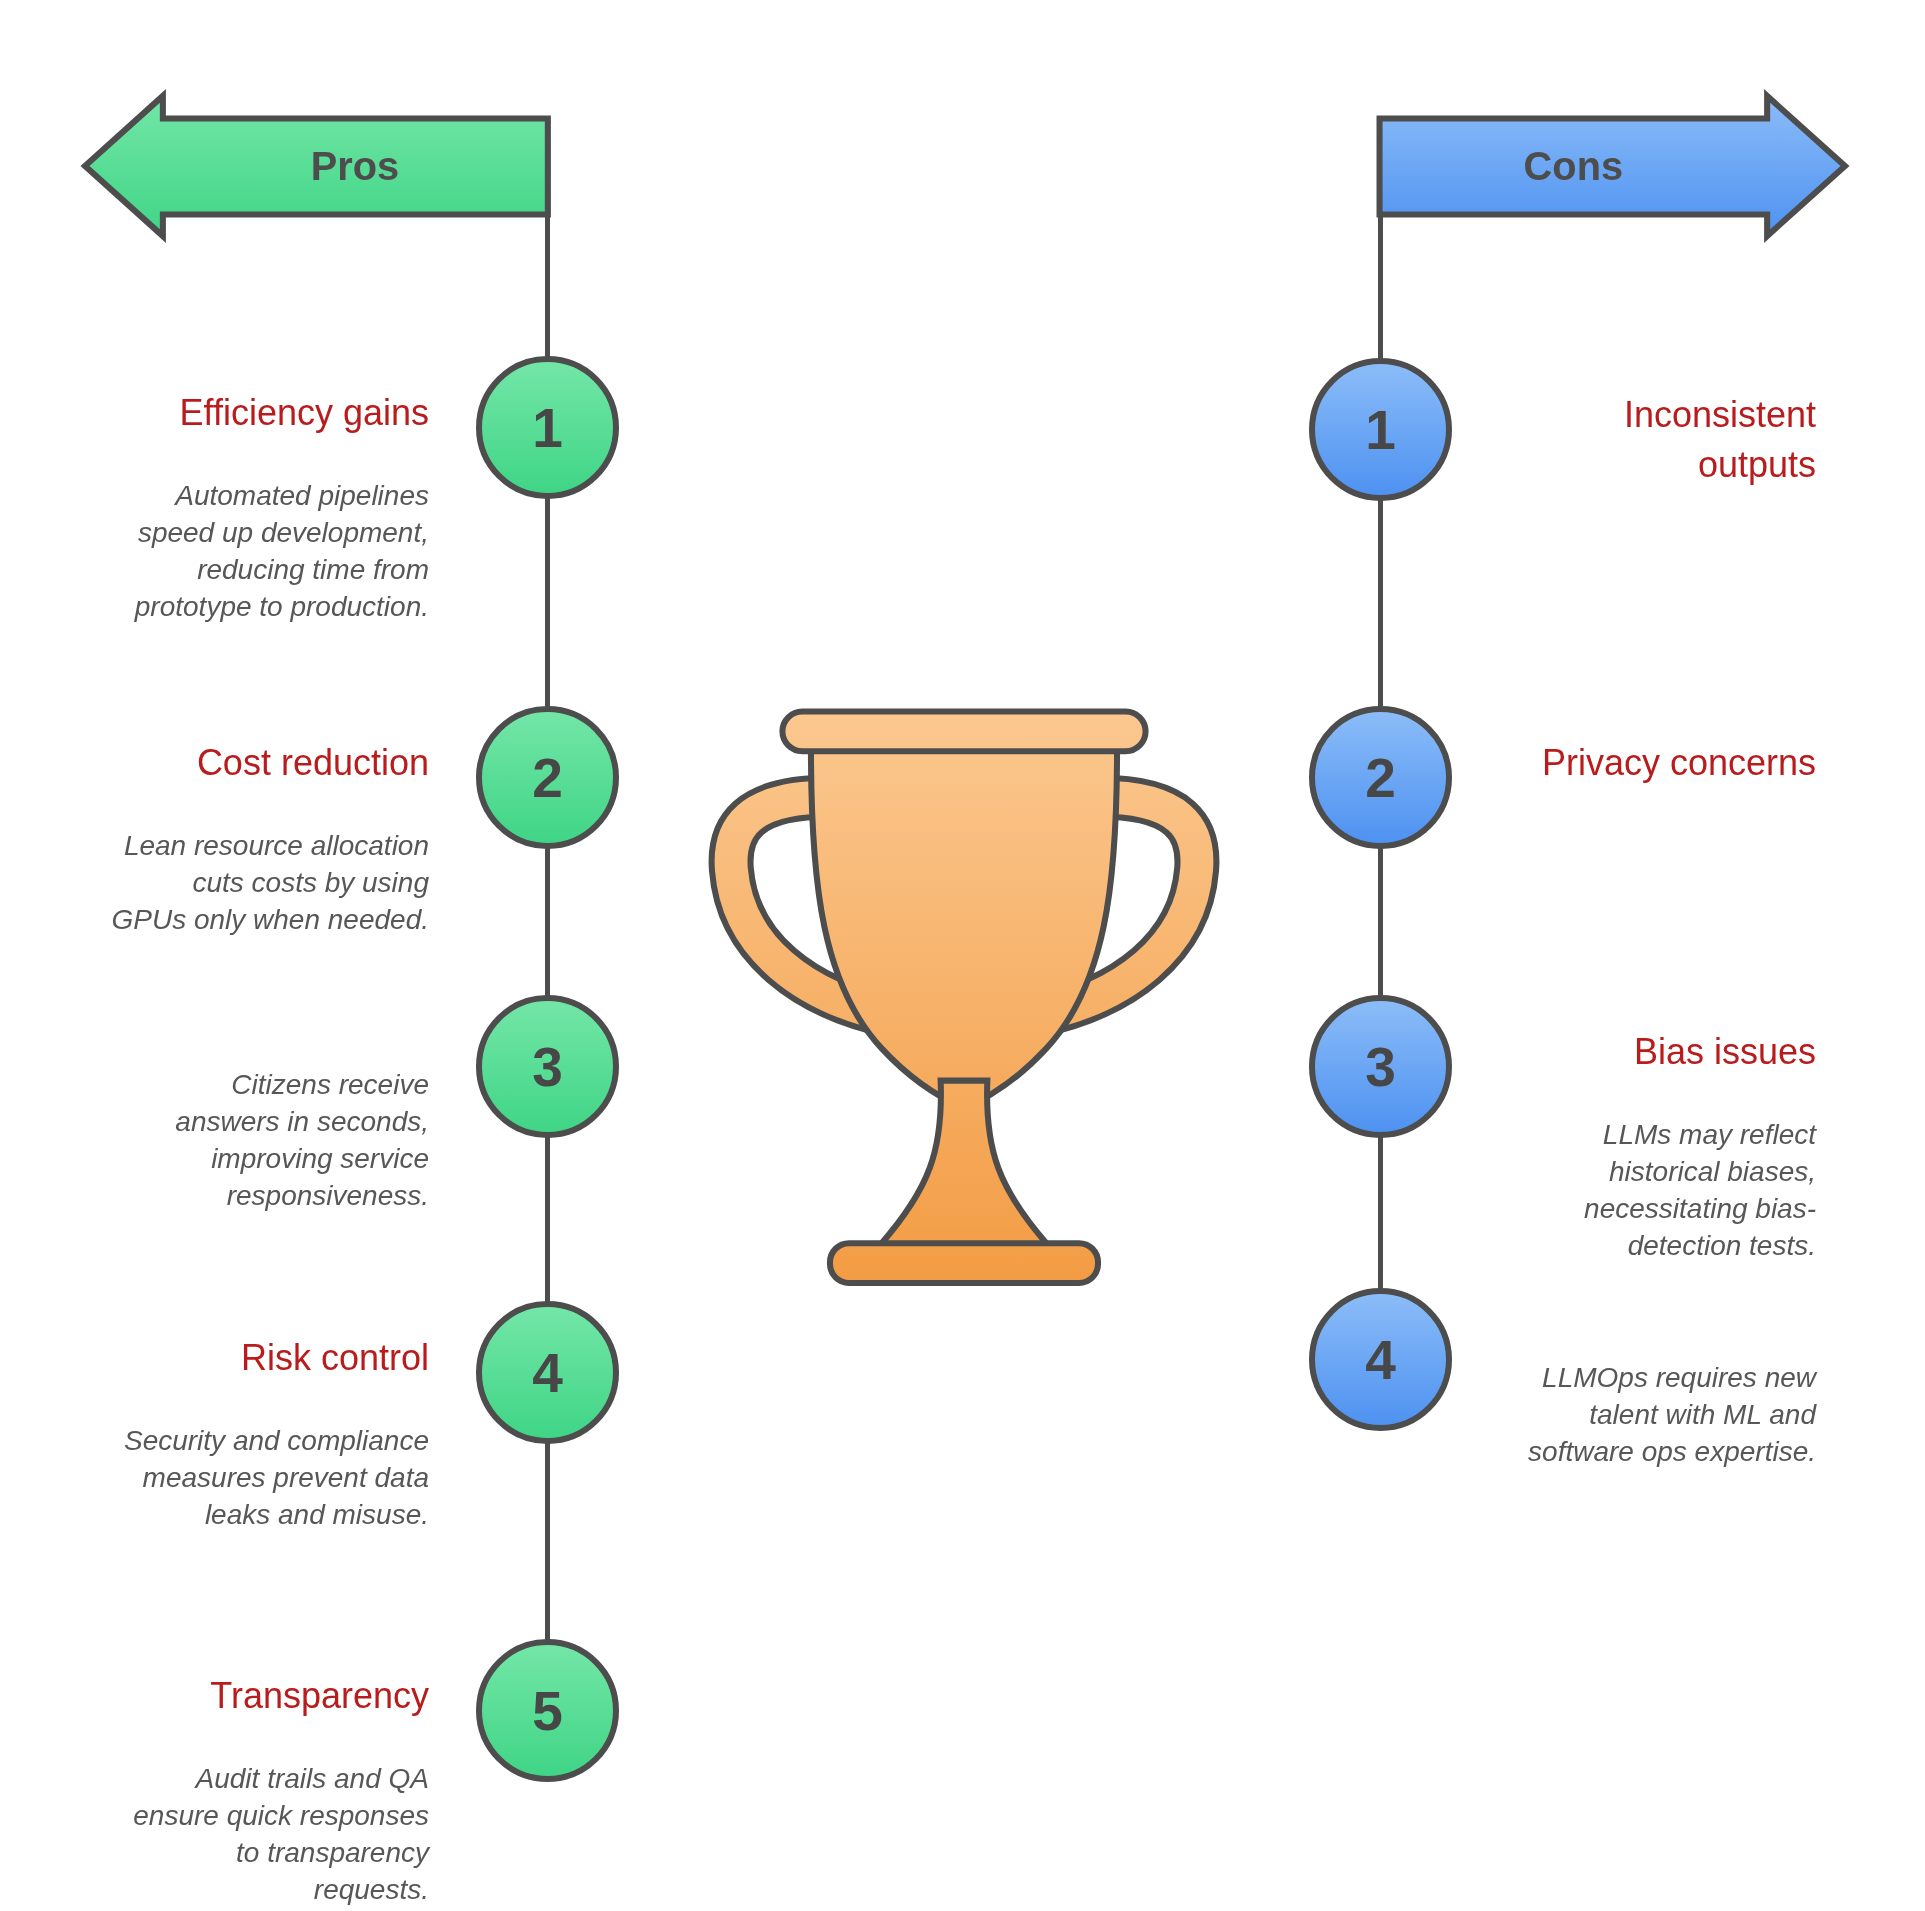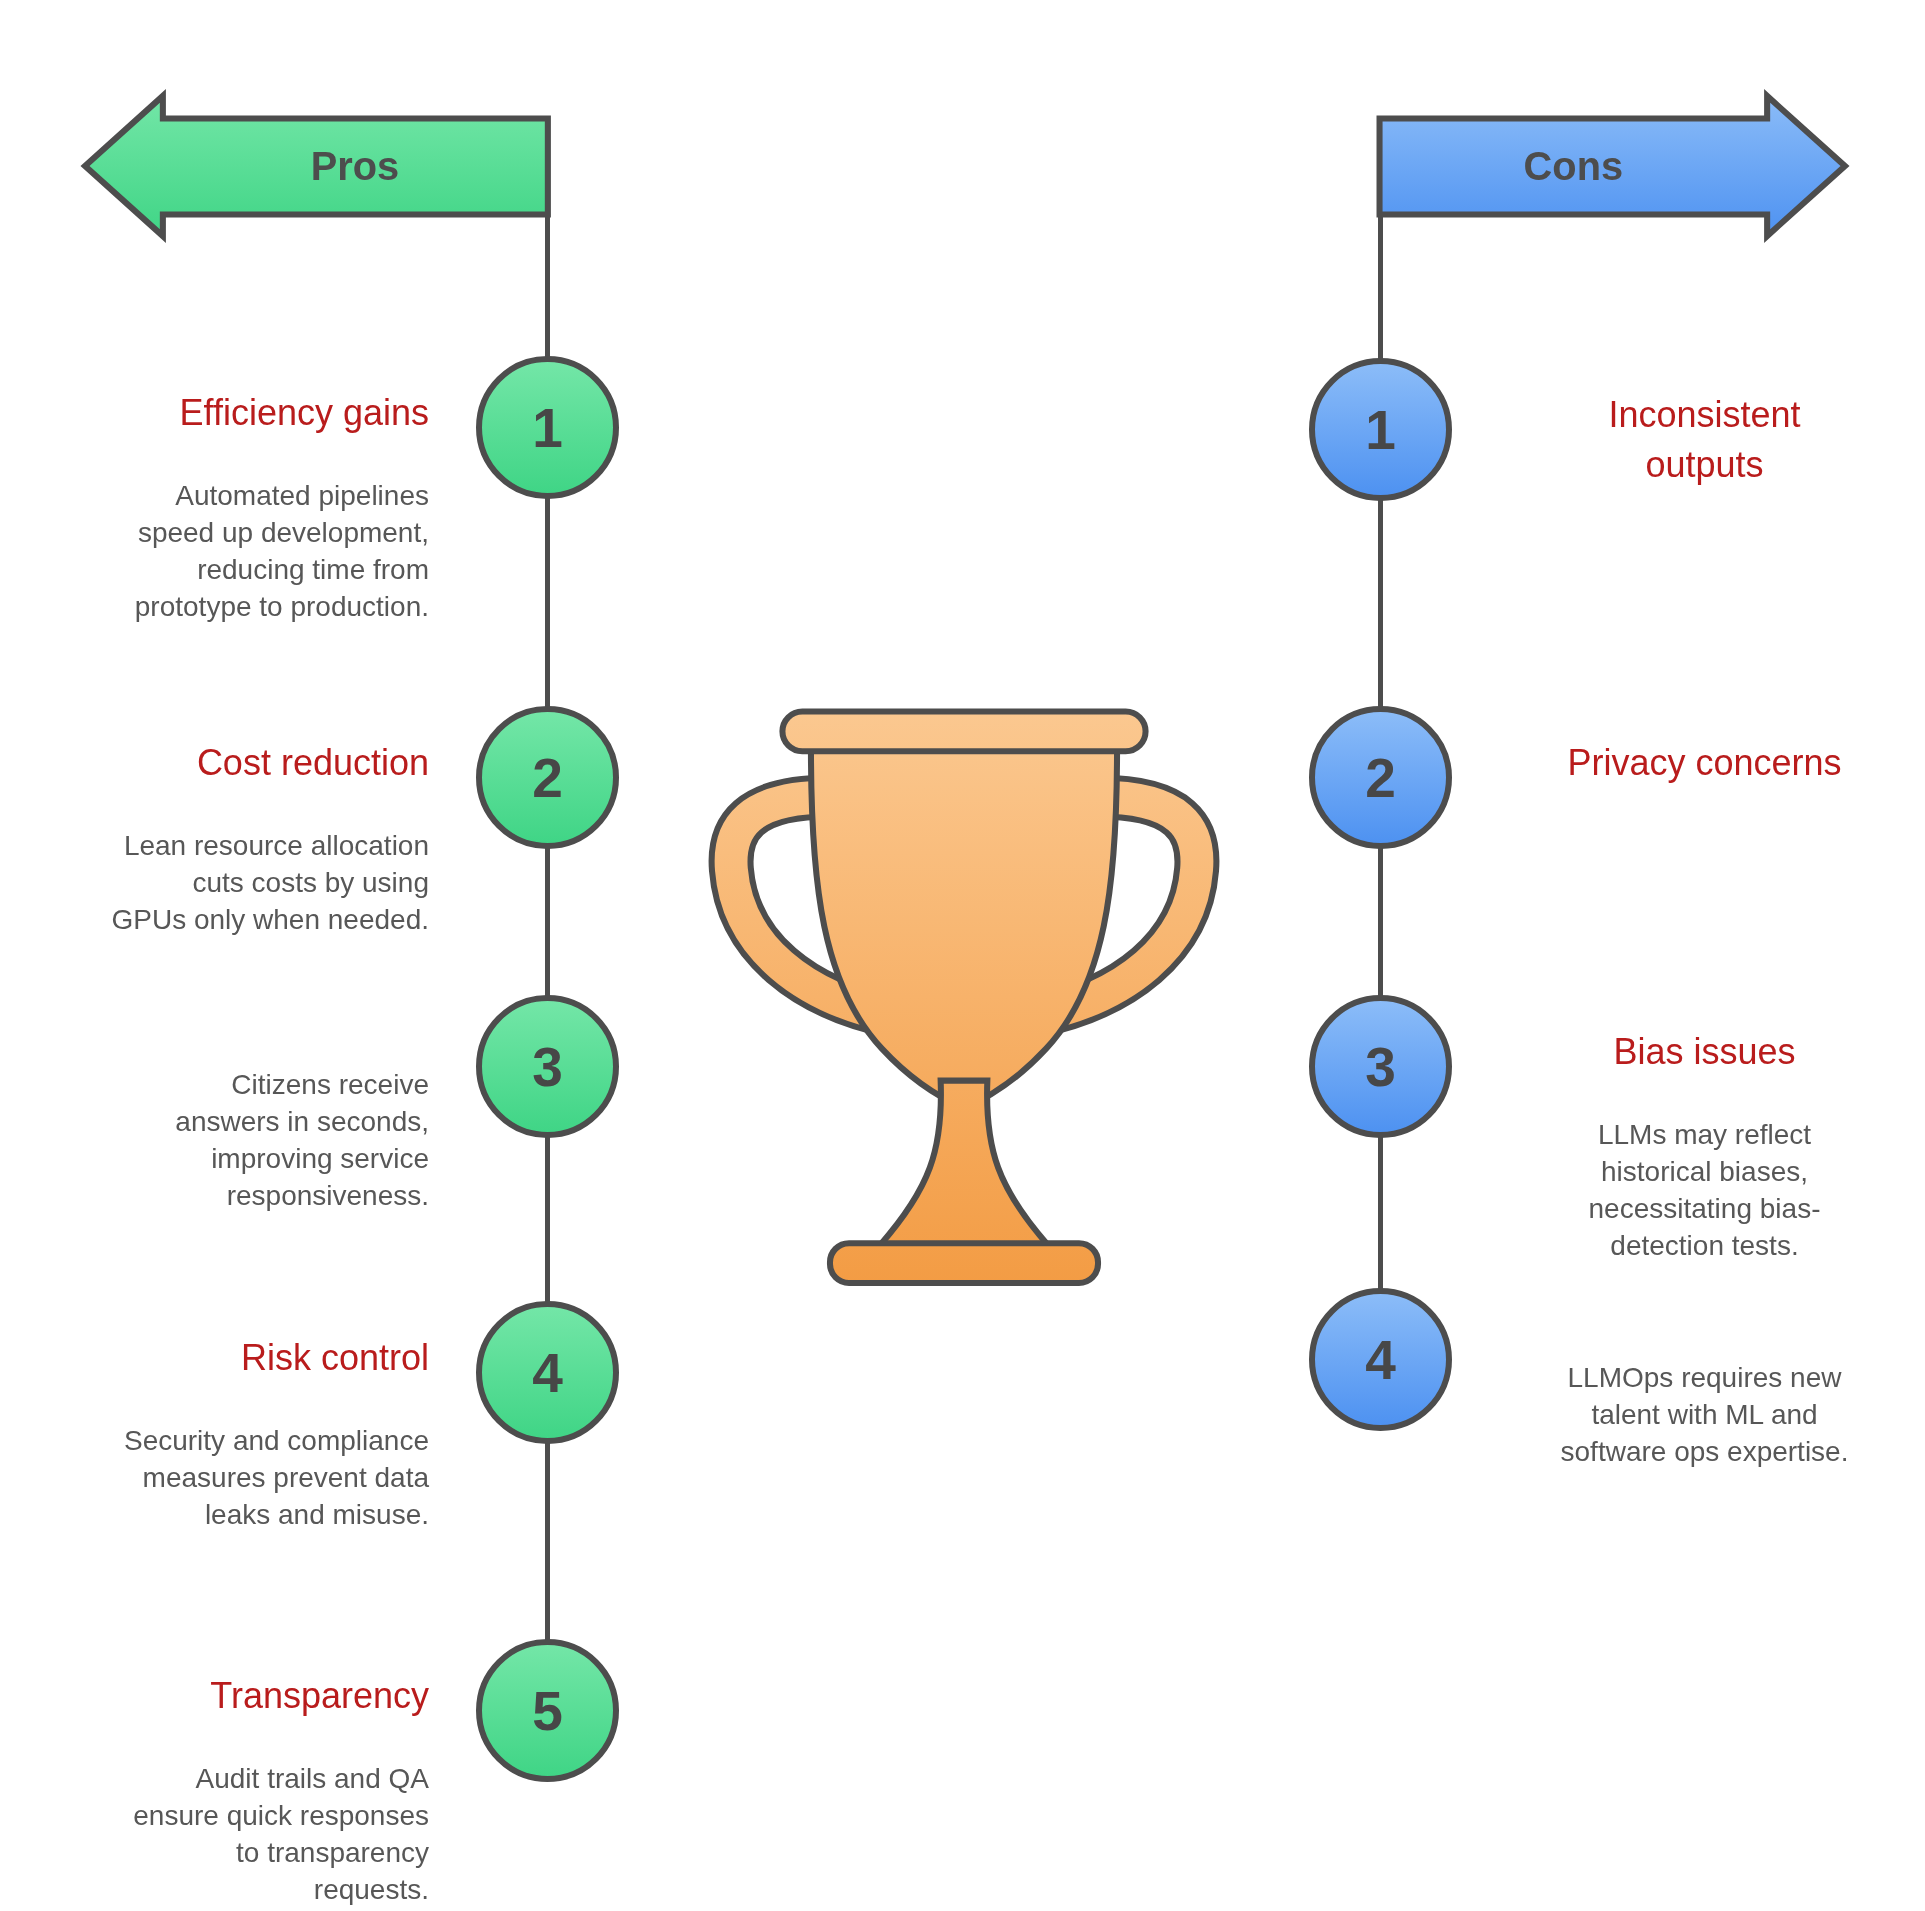--- a/index.html
+++ b/index.html
@@ -23,23 +23,24 @@
   .badge.blue{background:linear-gradient(180deg,#8bbcf8 0%,#4e92f1 100%);}
   
   .item{position:absolute;}
   .item h3{
     margin:0;font-size:36px;line-height:50px;font-weight:400;color:#b91c1c;
     white-space:pre-line;
   }
   .item p{
     margin:39px 0 0 0;font-size:28px;line-height:37px;font-weight:400;color:#575757;
     white-space:pre-line;
+    font-style:italic;
   }
   .pros-item{left:83px;width:346px;text-align:right;}
-  .cons-item{left:1505px;width:311px;text-align:center;margin-left:44px;}
+  .cons-item{left:1505px;width:311px;text-align:right;}
   svg text{font-family:"Liberation Sans",sans-serif;}
 </style>
 </head>
 <body>
 
 <svg class="abs" style="left:78px;top:89px" width="476" height="154" viewBox="0 0 550 178">
   <defs>
     <linearGradient id="ggrad" x1="0" y1="0" x2="0" y2="1">
       <stop offset="0" stop-color="#73e6a7"></stop>
         <stop offset="1" stop-color="#40d586"></stop>

